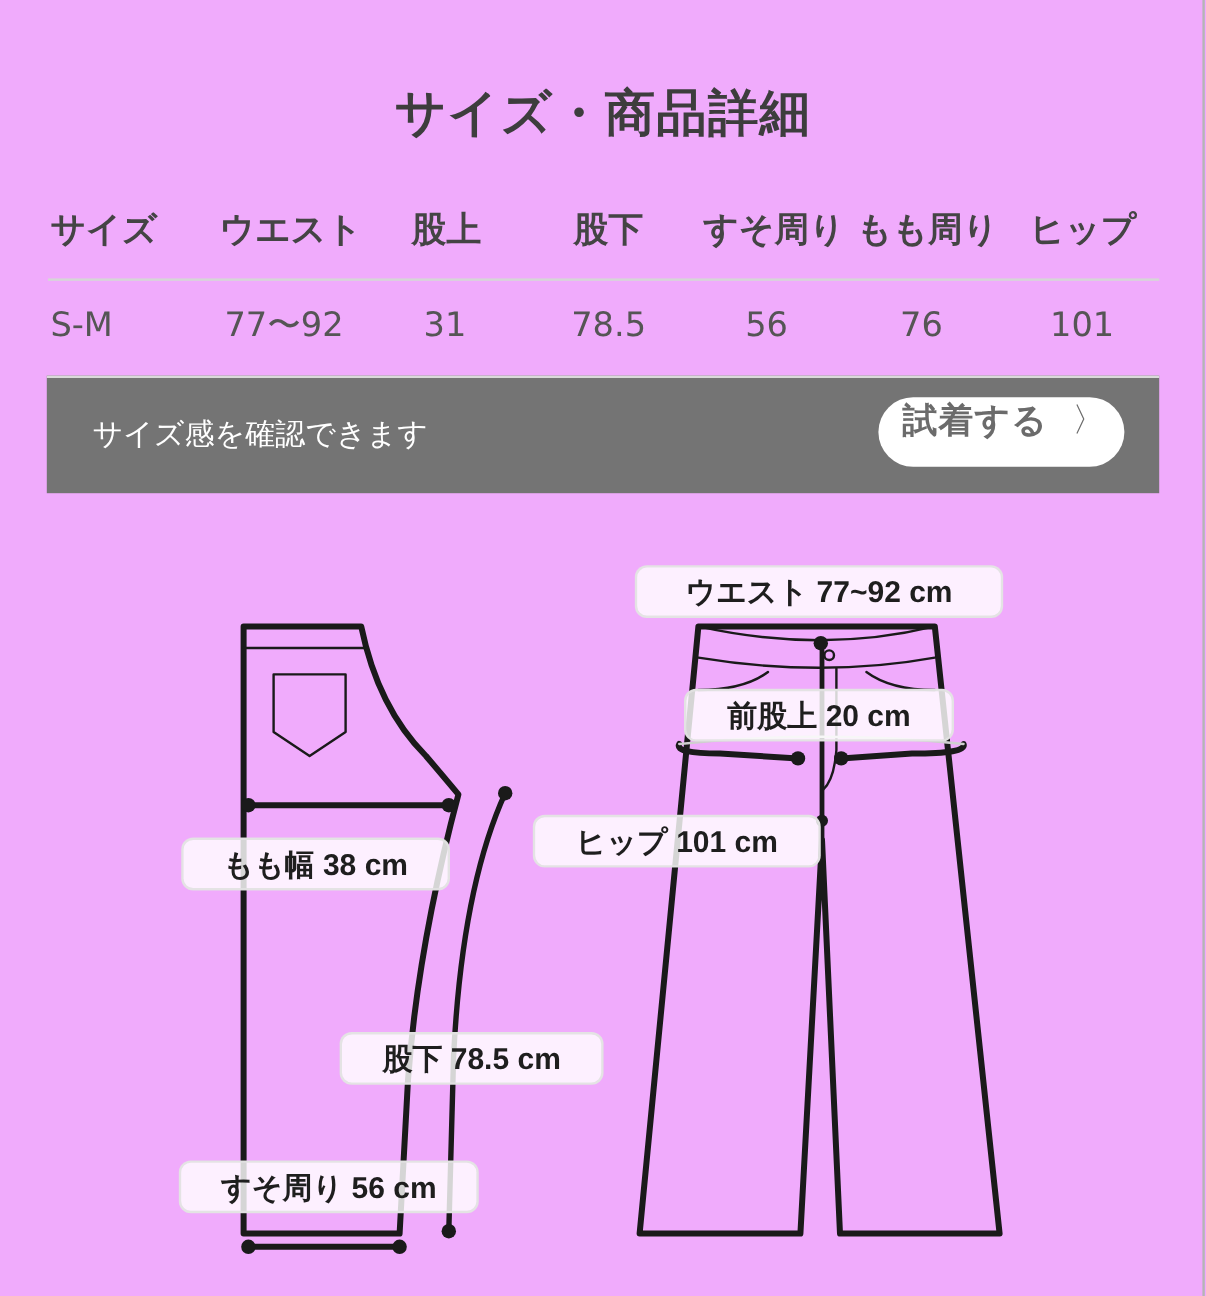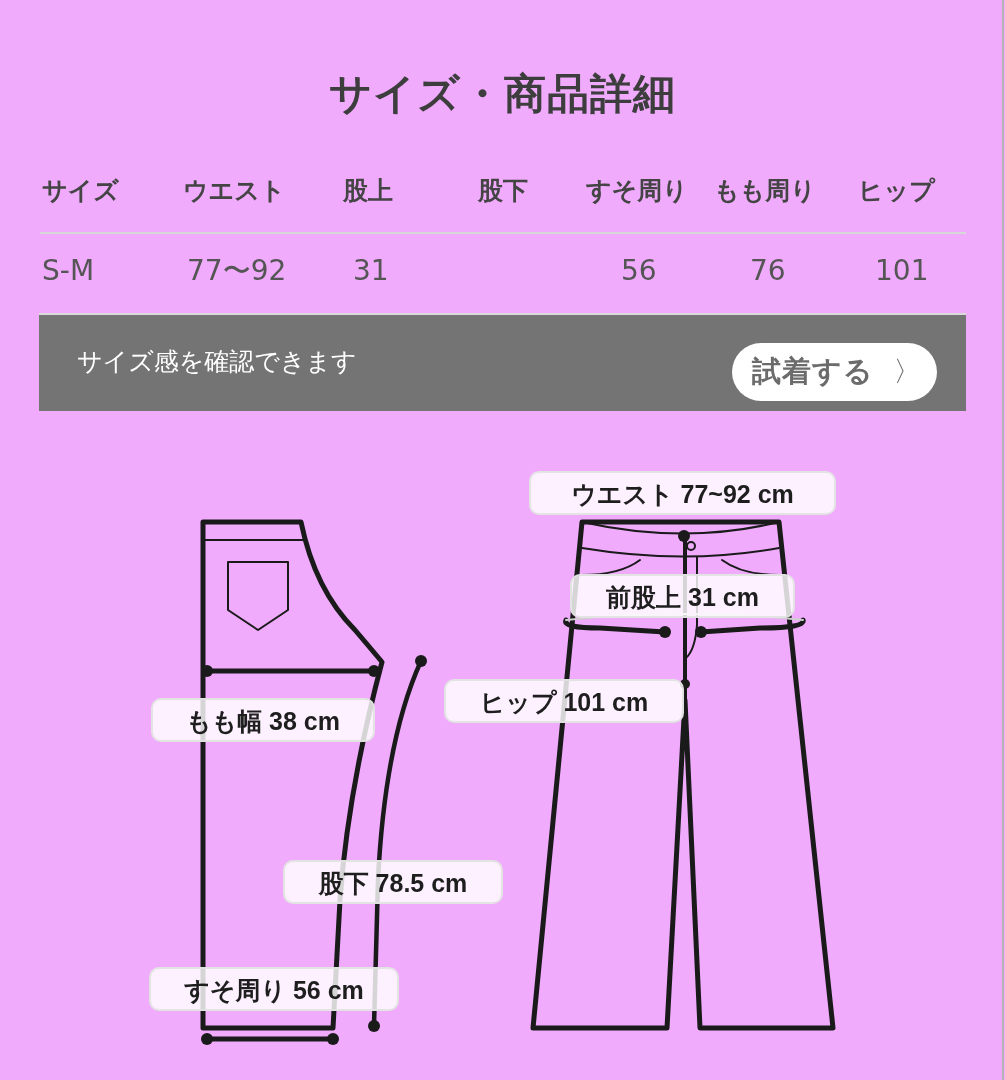--- a/index.html
+++ b/index.html
@@ -11,36 +11,36 @@
     .right-edge { position: absolute; right: 1px; top: 0; width: 2px; height: 1080px; background: #b5b5b5; }
 
     .title {
       position: absolute; left: 0; width: 1005px; top: 66px;
       text-align: center; font-size: 42px; font-weight: bold; color: #3d3d3d; letter-spacing: 1px;
     }
 
     .size-table { position: absolute; left: 40px; top: 160px; width: 926px; }
     .size-row { position: relative; height: 72px; }
     .size-row .cell { position: absolute; top: 0; height: 72px; line-height: 62px; white-space: nowrap; }
-    .size-row.header .cell { font-size: 25px; font-weight: bold; color: #444444; }
+    .size-row.header .cell { font-size: 29px; font-weight: bold; color: #444444; }
     .size-row.values .cell { font-size: 28px; color: #555555; line-height: 78px; }
     .size-divider { position: absolute; left: 0; top: 72px; width: 926px; height: 2px; background: #d6d6d6; }
 
     .banner {
       position: absolute; left: 39px; top: 313px; width: 927px; height: 98px;
       background: #747474; border-top: 2px solid #dadada;
     }
     .banner-text {
       position: absolute; left: 38px; top: 0; line-height: 94px;
       font-size: 25px; font-weight: normal; color: #ffffff;
     }
     .tryon-button {
-      position: absolute; left: 693px; top: 28px; width: 205px; height: 58px;
+      position: absolute; left: 693px; top: 16px; width: 205px; height: 58px;
       background: #ffffff; border-radius: 29px; cursor: pointer;
-      display: flex; align-items: center; padding-left: 20px;
+      display: flex; padding-left: 20px;
     }
     .tryon-label { font-size: 29px; font-weight: bold; color: #6b6b6b; letter-spacing: 1px; }
     .tryon-chevron { margin-left: 20px; font-size: 28px; color: #6b6b6b; }
 
     .diagram { position: absolute; left: 0; top: 420px; width: 1005px; height: 660px; }
     .diagram svg { position: absolute; left: 0; top: 0; }
 
     .label-pill {
       position: absolute; height: 44px; line-height: 42px;
       background: rgba(255,255,255,0.82); border: 2px solid rgba(225,225,225,0.9);
@@ -64,20 +64,21 @@
       <span class="cell" style="left:438px">股下</span>
       <span class="cell" style="left:546px">すそ周り</span>
       <span class="cell" style="left:674px">もも周り</span>
       <span class="cell" style="left:818px">ヒップ</span>
       <div class="size-divider"></div>
     </div>
     <div class="size-row values">
       <span class="cell" style="left:2px">S-M</span>
       <span class="cell" style="left:147px">77〜92</span>
       <span class="cell" style="left:313px">31</span>
+      <span class="cell" style="left:436px">78.5</span>
       <span class="cell" style="left:581px">56</span>
       <span class="cell" style="left:710px">76</span>
       <span class="cell" style="left:835px">101</span>
     </div>
   </div>
 
   <div class="banner">
     <span class="banner-text">サイズ感を確認できます</span>
     <div class="tryon-button">
       <span class="tryon-label">試着する</span>
@@ -131,16 +132,16 @@
         <circle cx="665" cy="632" r="6"></circle>
         <circle cx="701" cy="632" r="6"></circle>
         <circle cx="685" cy="684" r="5"></circle>
       </g>
     </svg>
 
     <div class="label-pill" style="left:151px; top:278px; width:224px;">もも幅 38 cm</div>
     <div class="label-pill" style="left:283px; top:440px; width:220px;">股下 78.5 cm</div>
     <div class="label-pill" style="left:149px; top:547px; width:250px;">すそ周り 56 cm</div>
     <div class="label-pill" style="left:529px; top:51px; width:307px;">ウエスト 77~92 cm</div>
-    <div class="label-pill" style="left:570px; top:154px; width:225px;">前股上 31 cm</div>
+    <div class="label-pill" style="left:570px; top:154px; width:225px;">前股上 20 cm</div>
     <div class="label-pill" style="left:444px; top:259px; width:240px;">ヒップ 101 cm</div>
   </div>
 </div>
 
 </body></html>

